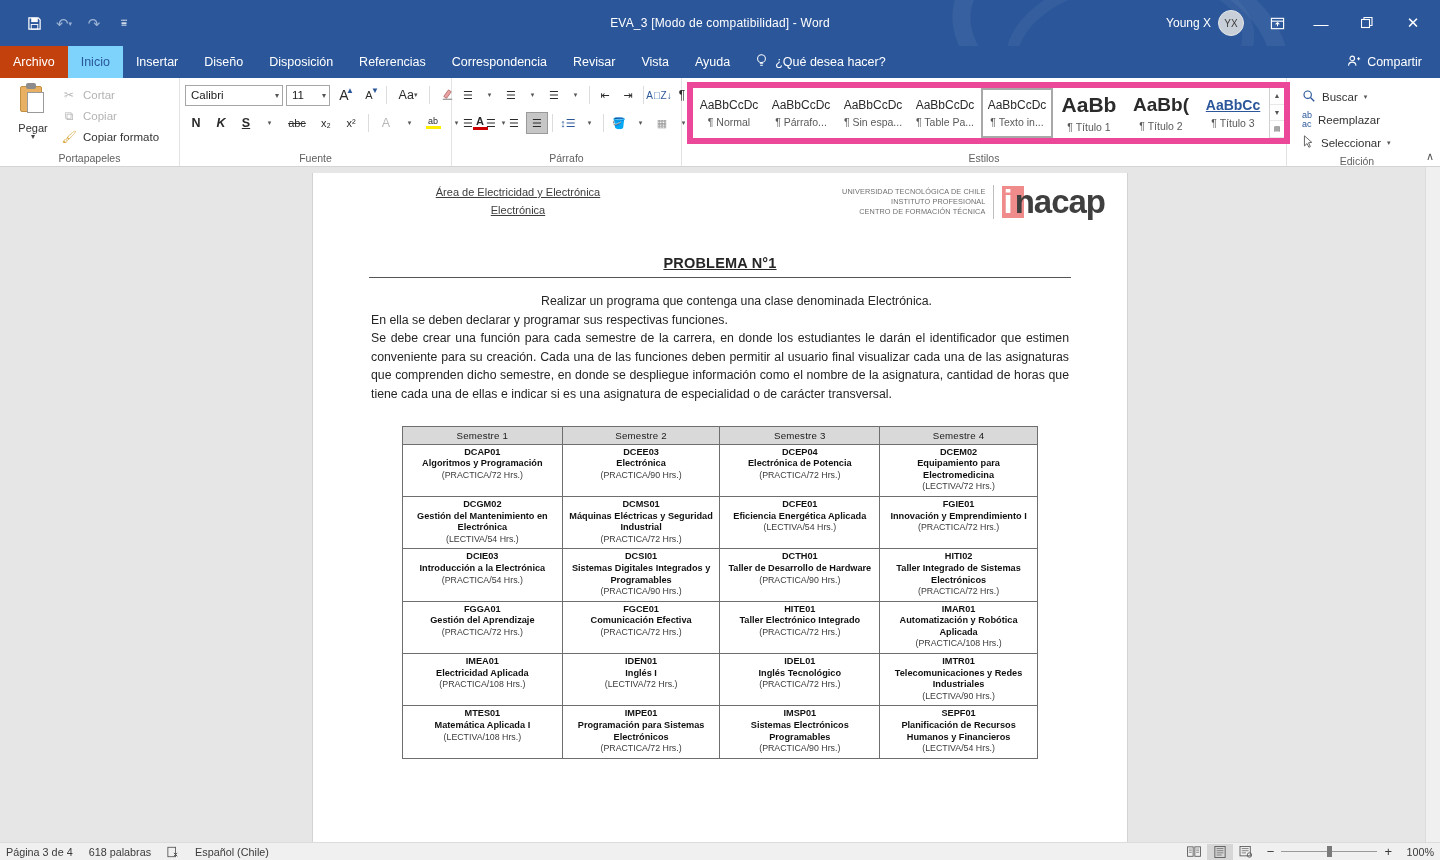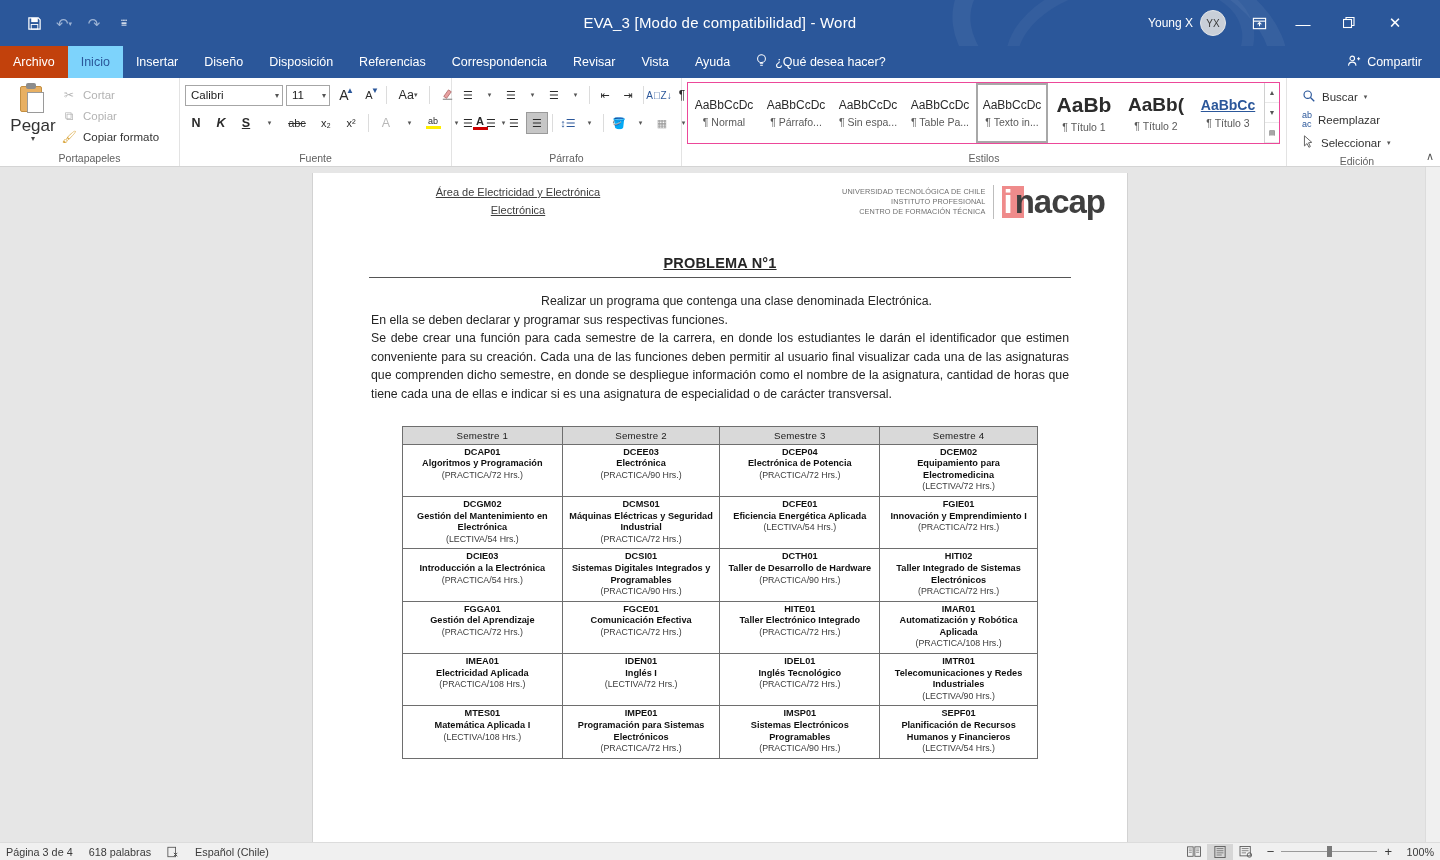--- a/index.html
+++ b/index.html
@@ -38,26 +38,26 @@
   .qat-btn {
     width: 28px; height: 26px;
     display: flex; align-items: center; justify-content: center;
     color: #ffffff; font-size: 15px; line-height: 1;
   }
   .qat-btn.dim { color: #9db3d4; }
   .qat-btn svg { display:block; }
   .tb-title {
     position: absolute; left: 0; right: 0; top: 0;
     height: 46px; line-height: 46px; text-align: center;
-    color: #ffffff; font-size: 15px; letter-spacing: .2px;
+    color: #ffffff; font-size: 12px; letter-spacing: .2px;
     pointer-events: none;
   }
   .tb-right {
     margin-left: auto; display: flex; align-items: center;
-    padding-right: 22px; z-index: 3;
+    padding-right: 4px; z-index: 3;
   }
   .account { display: flex; align-items: center; gap: 7px; margin-right: 12px; }
   .account-name { color: #ffffff; font-size: 12px; }
   .avatar {
     width: 26px; height: 26px; border-radius: 50%;
     background: #c9cfd8; color: #3b3b3b;
     font-size: 10px; display: flex; align-items: center; justify-content: center;
     border: 1px solid #e4e7ea;
   }
   .ribbon-opt {
@@ -114,21 +114,21 @@
     background:#e8b063; border:1px solid #c38f42; border-radius:2px;
   }
   .cb-clip {
     position:absolute; left:8px; top:0px; width:10px; height:6px;
     background:#8c8c8c; border-radius:2px;
   }
   .cb-page {
     position:absolute; left:9px; top:9px; width:17px; height:21px;
     background:#ffffff; border:1px solid #9a9a9a;
   }
-  .paste-label { font-size: 17px; color: #323232; margin-top: 1px;}
+  .paste-label { font-size: 11px; color: #323232; margin-top: 7px;}
   .paste-caret { font-size: 8px; color: #444; line-height: 6px; }
   .cb-items { display: flex; flex-direction: column; padding-top: 4px; gap: 2px;}
   .cb-item { display: flex; align-items: center; gap: 6px; font-size: 11.5px; color: #323232; height: 19px;}
   .cb-item.disabled { color: #b3b3b3; }
   .cb-ico { width: 16px; text-align: center; font-size: 12px; }
 
   
   .fg-row { display:flex; align-items:center; gap:3px; height: 24px; }
   .fg-row2 { margin-top: 4px; }
   .combo {
@@ -147,21 +147,21 @@
   .grow-a { position: relative; }
   .blue-tri { color:#2b579a; font-size: 8px; position:absolute; top:2px; right:1px;}
 
   
   .pg-row { display:flex; align-items:center; gap:1px; height:24px; }
   .pg-row2 { margin-top: 4px; }
   .rb.pressed { background:#c6c6c6; border:1px solid #9a9a9a; }
 
   
   .styles-gal {
-    display:flex; align-items:stretch; border:1px solid #ec4899; height:62px; margin-top:1px;
+    display:flex; align-items:stretch; border:6px solid #ec4899; height:62px; margin-top:1px;
   }
   .style-item {
     width: 72px; display:flex; flex-direction:column; align-items:center; justify-content:center;
     border: 2px solid transparent;
   }
   .style-item.sel { border: 2px solid #a8a8a8; background:#fff; }
   .style-prev { font-size: 12px; color:#2b2b2b; white-space:nowrap; overflow:hidden; width:68px; text-align:center; }
   .style-prev.big { font-size: 21px; font-weight: bold; }
   .style-prev.big2 { font-size: 19px; font-weight: bold; }
   .style-prev.ul { font-size:14px; font-weight:bold; text-decoration: underline; color:#2b579a;}

